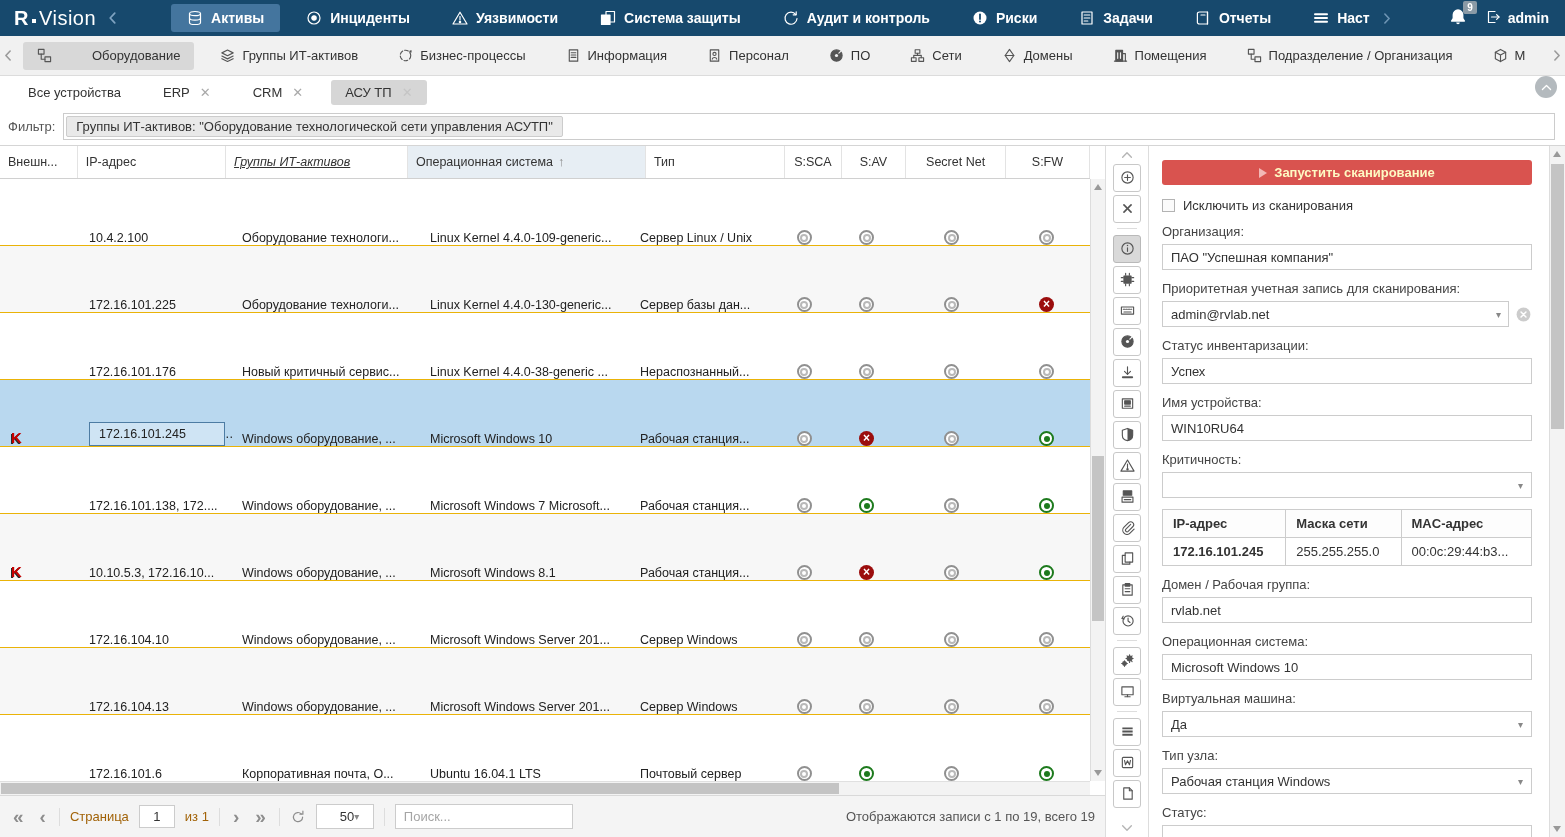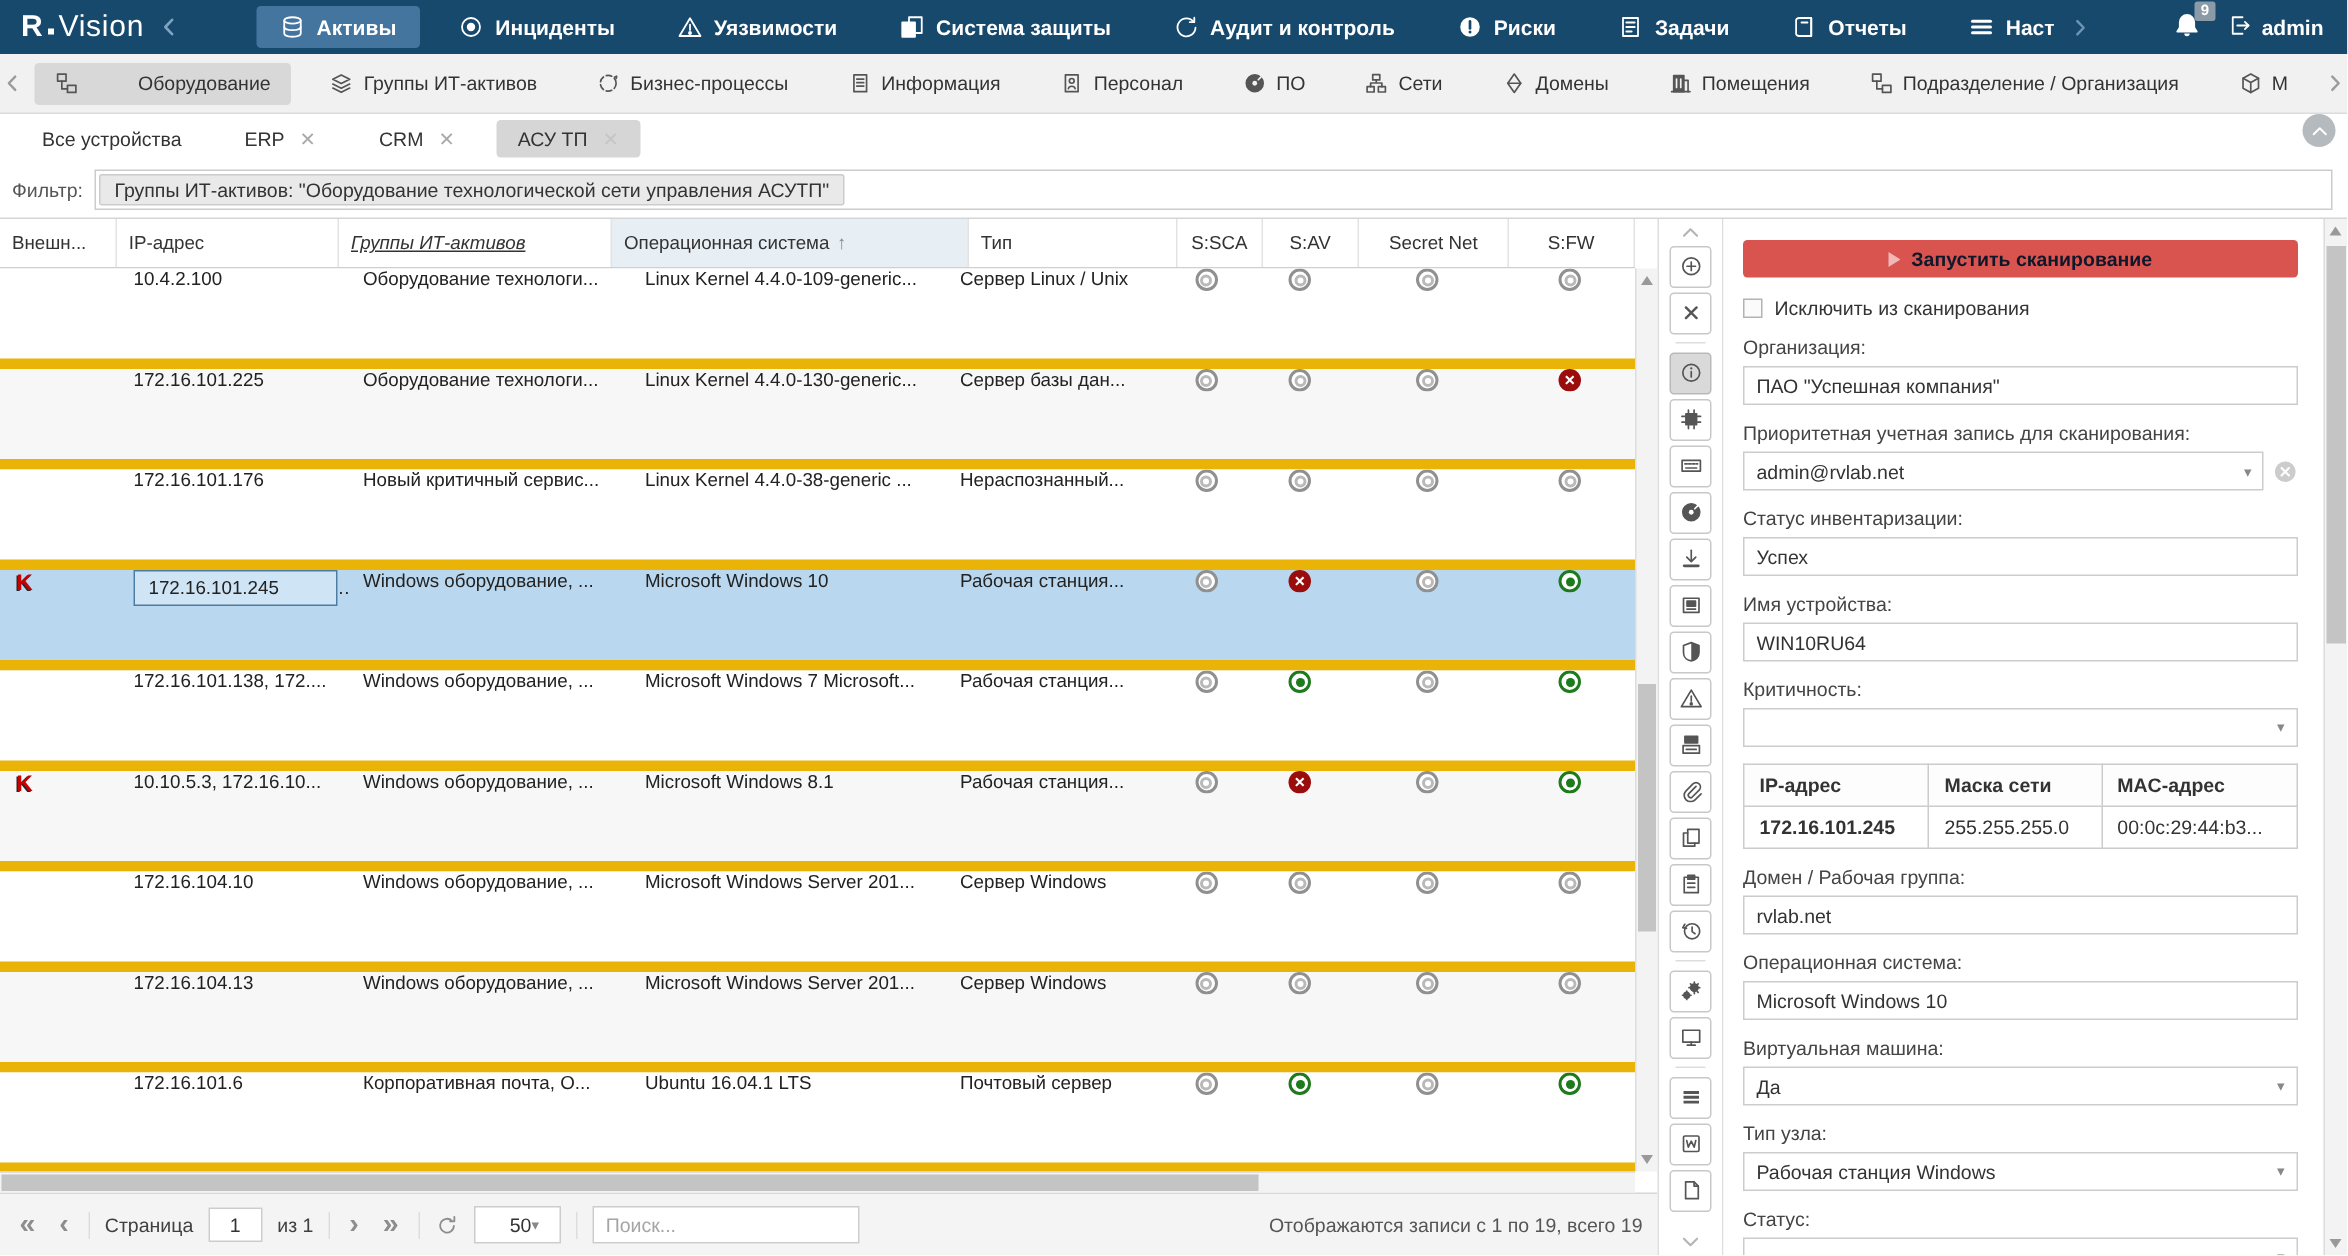--- a/index.html
+++ b/index.html
@@ -49,21 +49,21 @@
 
   .grid { position:relative; height:650px; width:1105px; }
   .thead { display:flex; height:33px; border-bottom:1px solid #d0d0d0; width:1090px; }
   .hcell { display:flex; align-items:center; padding:0 8px; font-size:12.5px; color:#333; border-right:1px solid #e3e3e3; overflow:hidden; white-space:nowrap; }
   .hcell.sorted { background:#e7eef4; }
   .hcell.filtered span { font-style:italic; text-decoration:underline; }
   .hcell.center { justify-content:center; padding:0 2px; }
   .sort-arrow { color:#8a8a8a; font-weight:bold; margin-left:5px; }
 
   .tbody { width:1090px; }
-  .trow { display:flex; align-items:flex-start; height:67px; border-bottom:7px solid #eab308; background:#fff; }
+  .trow { display:flex; align-items:flex-end; height:67px; border-bottom:1px solid #eab308; background:#fff; }
   .trow:nth-child(even) { background:#f7f7f7; }
   .trow.sel { background:#b9d8ef; }
   .tcell { padding:0 9px; font-size:12.5px; color:#222; overflow:hidden; white-space:nowrap; text-overflow:ellipsis; }
   .tcell.center { text-align:center; padding:0 2px; }
   .kasp { color:#c70000; font-weight:bold; font-size:15px; text-shadow:-1px 1px 0 #2a2a2a; padding-left:2px; }
   .ipbox { display:inline-block; border:1px solid #4d7ca3; background:#cfe4f4; padding:4px 9px; min-width:136px; }
 
   .st { position:relative; display:inline-block; width:15px; height:15px; border-radius:50%; vertical-align:middle; }
   .st.none { border:2px solid #909090; background:#fff; }
   .st.none::after { content:""; position:absolute; inset:1.5px; border:2px solid #b9b9b9; border-radius:50%; }
@@ -77,41 +77,41 @@
   .vscroll { position:absolute; right:0; top:33px; bottom:14px; width:15px; background:#f3f3f3; border-left:1px solid #ddd; }
   .vthumb { position:absolute; left:1px; width:12px; top:277px; height:165px; background:#c4c4c4; }
   .tri { width:0; height:0; position:absolute; left:3px; }
   .tri.up { top:5px; border-left:4.5px solid transparent; border-right:4.5px solid transparent; border-bottom:6px solid #999; }
   .tri.down { bottom:5px; border-left:4.5px solid transparent; border-right:4.5px solid transparent; border-top:6px solid #999; }
 
   
   .pager { height:42px; background:#f4f4f4; border-top:1px solid #d9d9d9; display:flex; align-items:center; padding:0 10px; gap:10px; width:1105px; }
   .pg-ico { color:#8d8d8d; font-size:19px; font-weight:bold; cursor:pointer; line-height:1; padding:0 3px; }
   .pg-sep { width:1px; height:18px; background:#ddd; }
-  .pg-label { color:#404040; white-space:nowrap; }
+  .pg-label { color:#a16207; white-space:nowrap; }
   .pg-input { width:36px; height:23px; border:1px solid #ccc; text-align:center; font-size:13px; color:#333; font-family:"Liberation Sans",sans-serif; }
   .pg-refresh { color:#8d8d8d; display:flex; cursor:pointer; }
   .pg-size { width:58px; height:25px; border:1px solid #ccc; background:#fff; display:flex; align-items:center; justify-content:space-between; padding:0 23px; cursor:pointer; }
   .pg-search { width:178px; height:25px; border:1px solid #ccc; padding:0 8px; font-size:13px; font-family:"Liberation Sans",sans-serif; color:#0369a1; }
   .pg-search::placeholder { color:#a5a5a5; }
   .pg-info { margin-left:auto; color:#555; white-space:nowrap; }
   .arrow { color:#888; font-size:10px; }
 
   
   .sidebar { width:44px; border-left:1px solid #ddd; border-right:1px solid #ddd; background:#fff; display:flex; flex-direction:column; align-items:center; padding-top:2px; overflow:hidden; position:relative; }
   .sbtn { width:28px; height:28px; border:1px solid #c8c8c8; border-radius:3px; color:#555; display:flex; align-items:center; justify-content:center; margin:1.5px 0; background:#fff; cursor:pointer; flex:none; }
   .sbtn.active { background:#d9d9d9; border-color:#b9b9b9; }
   .schev { color:#b5b5b5; height:14px; display:flex; align-items:center; cursor:pointer; flex:none; }
   .schev.bottom { position:absolute; bottom:1px; left:0; right:0; justify-content:center; background:#fff; height:16px; }
   .sdiv { width:20px; height:1px; background:#ddd; margin:4px 0; flex:none; }
 
   
   .panel { flex:1; position:relative; background:#fff; overflow:hidden; }
   .panel-inner { position:absolute; left:13px; right:33px; top:0; }
-  .scan-btn { margin-top:14px; height:25px; background:#d9534f; border-radius:3px; color:#0f172a; font-weight:bold; display:flex; align-items:center; justify-content:center; gap:7px; cursor:pointer; }
+  .scan-btn { margin-top:14px; height:25px; background:#d9534f; border-radius:3px; color:#fef9c3; font-weight:bold; display:flex; align-items:center; justify-content:center; gap:7px; cursor:pointer; }
   .play-tri { width:0; height:0; border-top:5px solid transparent; border-bottom:5px solid transparent; border-left:8px solid #f2b8b6; }
   .chk { display:flex; align-items:center; gap:8px; margin-top:13px; color:#333; cursor:pointer; }
   .chk .box { width:13px; height:13px; border:1px solid #b3b3b3; background:#fbfbfb; flex:none; }
   .fg { margin-top:11px; }
   .flab { color:#444; margin-bottom:5px; white-space:nowrap; overflow:hidden; }
   .fin { width:100%; height:26px; border:1px solid #ccc; padding:0 8px; font-size:13px; color:#333; font-family:"Liberation Sans",sans-serif; background:#fff; }
   .selbox { width:100%; height:26px; border:1px solid #ccc; background:#fff; display:flex; align-items:center; justify-content:space-between; padding:0 8px; cursor:pointer; color:#333; }
   .combo { display:flex; align-items:center; gap:6px; }
   .combo .cwrap { position:relative; flex:1; }
   .combo .arrow { position:absolute; right:8px; top:8px; }

